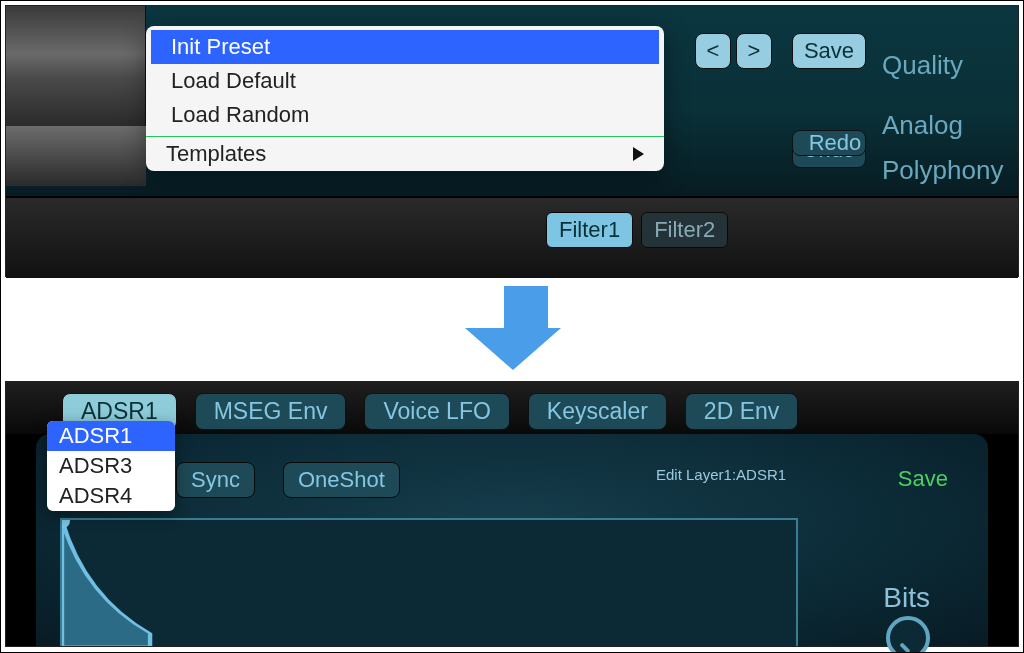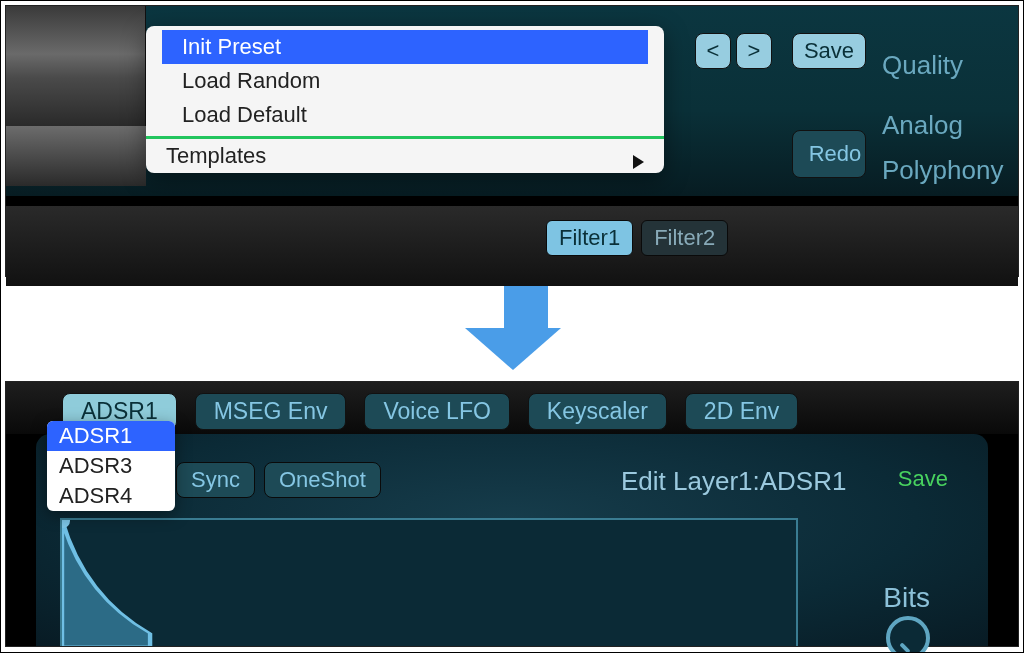--- a/index.html
+++ b/index.html
@@ -48,31 +48,31 @@
     position: absolute;
     left: 140px; top: 20px;
     width: 518px;
     background: #f5f5f5;
     border-radius: 8px;
     box-shadow: 0 6px 24px rgba(0,0,0,0.4);
     overflow: hidden;
     font-size: 22px;
     color: #222;
   }
-  .preset-group { padding: 4px 16px; border-bottom: 3px solid #22c55e; }
+  .preset-group { padding: 4px 5px; border-bottom: 1px solid #22c55e; }
   .preset-item {
     padding: 4px 20px;
     white-space: nowrap;
     display: flex;
     justify-content: space-between;
     align-items: center;
     cursor: pointer;
   }
   .preset-item.selected { background: #2d63ff; color: #fff; }
-  .submenu-row { position: relative; align-items: flex-end; }
+  .submenu-row { position: relative; }
   .tri-right {
     width: 0; height: 0;
     border-top: 7px solid transparent;
     border-bottom: 7px solid transparent;
     border-left: 11px solid #111;
   }
 
   
   .ctrl-btn {
     position: absolute;
@@ -91,30 +91,30 @@
     position: absolute;
     color: #6aa8bf;
     font-size: 26px;
     margin-top: 14px;
   }
 
   .btn-prev { left: 689px; top: 27px; width: 36px; height: 36px; }
   .btn-next { left: 730px; top: 27px; width: 36px; height: 36px; }
   .btn-save { left: 786px; top: 27px; width: 74px; height: 36px; }
   .btn-undo { left: 786px; top: 78px; width: 74px; height: 36px; margin-top: 48px; }
-  .btn-redo { left: 786px; top: 124px; width: 74px; height: 48px; padding-left: 12px; }
+  .btn-redo { left: 786px; top: 124px; width: 74px; height: 26px; padding-left: 12px; }
 
   .lbl-quality { left: 876px; top: 30px; }
   .lbl-buffer  { left: 876px; top: 90px; }
   .lbl-poly    { left: 876px; top: 135px; }
 
   
   .filter-strip {
     position: absolute;
-    left: 0; right: 0; top: 198px; height: 82px;
+    left: 0; right: 0; top: 190px; height: 82px;
     background: linear-gradient(#2a2a2a, #111);
     border-top: 2px solid #000;
   }
   .filter-tabs {
     position: absolute;
     left: 540px; top: 14px;
     display: flex; gap: 8px;
   }
   .tab-pill {
     padding: 4px 12px;
@@ -188,36 +188,36 @@
   }
   .mod-body {
     position: absolute;
     left: 30px; right: 30px; top: 52px; bottom: 0;
     background: radial-gradient(ellipse at 50% 40%, #163c4b 0%, #0b2a36 60%, #081b24 100%);
     border-radius: 14px 14px 0 0;
   }
   .mod-ctrl-row {
     position: absolute;
     left: 140px; top: 28px;
-    display: flex; gap: 9px;
+    display: flex; gap: 28px;
   }
   .sm-btn {
     padding: 4px 14px;
     border-radius: 8px;
     border: 1px solid #0a0a0a;
     background: #1d4a56;
     color: #85c6e3;
     font-size: 22px;
     cursor: pointer;
   }
   .edit-label {
     position: absolute;
-    left: 585px; top: 32px;
+    left: 620px; top: 32px;
     color: #9bc9de;
-    font-size: 26px;
+    font-size: 15px;
   }
   .save-right {
     position: absolute;
     right: 40px; top: 32px;
     color: #48d25f;
     font-size: 22px;
     cursor: pointer;
   }
 
   
@@ -301,22 +301,22 @@
     <div class="ctrl-btn btn-redo">Redo</div>
 
     <div class="slabel lbl-quality">Quality</div>
     <div class="slabel lbl-buffer">Analog</div>
     <div class="slabel lbl-poly">Polyphony</div>
   </div>
 
   <div class="preset-menu">
     <div class="preset-group">
       <div class="preset-item selected">Init Preset</div>
+      <div class="preset-item">Load Default</div>
       <div class="preset-item">Load Random</div>
-      <div class="preset-item">Load Default</div>
     </div>
     <div class="preset-item submenu-row">
       <span>Templates</span>
       <span class="tri-right"></span>
     </div>
   </div>
 
   <div class="filter-strip">
     <div class="vert-divider"></div>
     <div class="filter-tabs">

